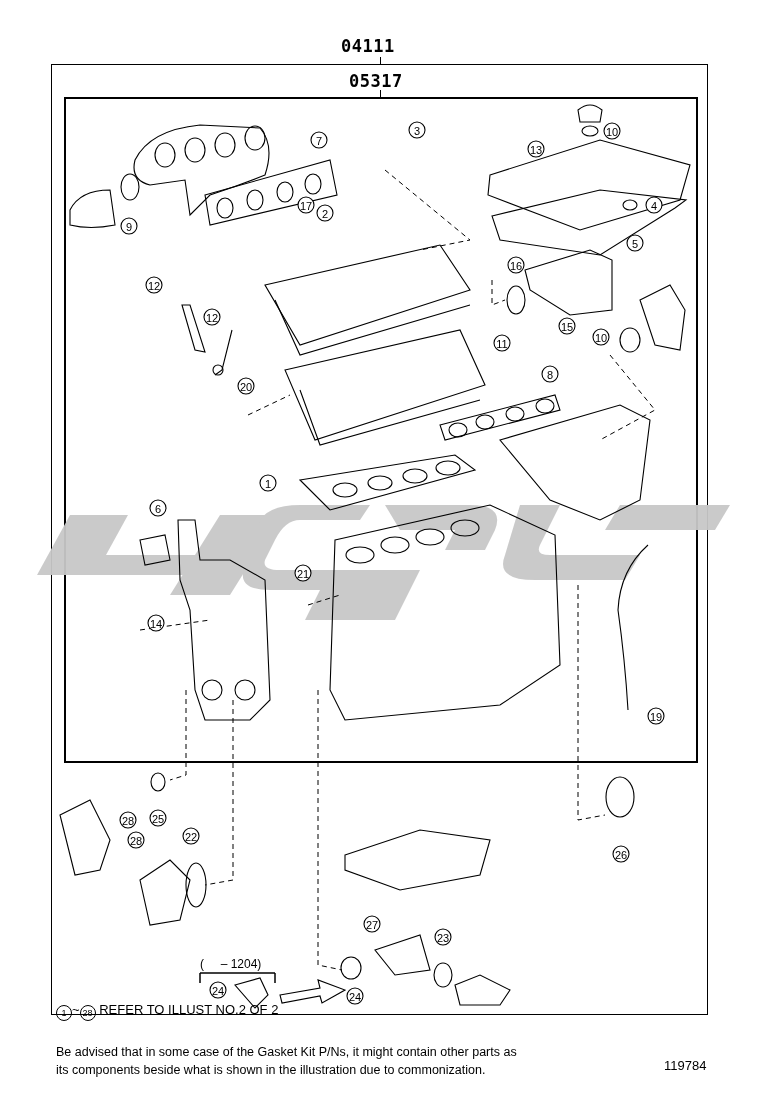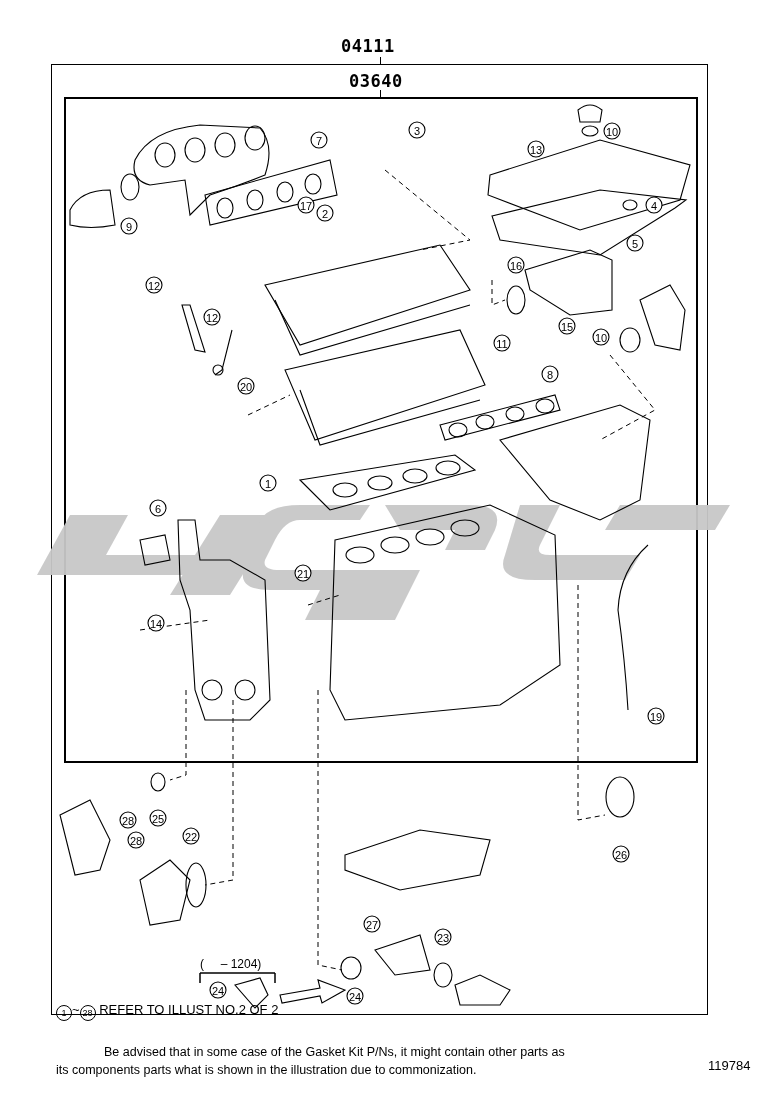--- a/index.html
+++ b/index.html
@@ -12,35 +12,35 @@
     #inner-box { position:absolute; left:64px; top:97px; width:634px; height:666px;
                  border:2px solid #000; box-sizing:border-box; }
     .tick { position:absolute; width:1px; background:#000; }
     svg#diagram { position:absolute; left:0; top:0; }
     .callout { fill:#fff; stroke:#000; stroke-width:1.1; }
     .ctext { font-family:"Liberation Sans", sans-serif; font-size:11px; text-anchor:middle; dominant-baseline:central; }
     .part { fill:none; stroke:#000; stroke-width:1.1; }
     .dash { fill:none; stroke:#000; stroke-width:1; stroke-dasharray:5 4; }
     .footer-line { position:absolute; left:56px; font-size:12.5px; white-space:nowrap; }
     #refer-note { top:1002px; font-size:13px; }
-    #advise-1 { top:1045px;margin-left:48px; }
+    #advise-1 { top:1045px; }
     #advise-2 { top:1063px; }
-    #illust-number { position:absolute; left:708px; top:1058px; font-size:13px; }
+    #illust-number { position:absolute; left:664px; top:1058px; font-size:13px; }
     .circ-inline { display:inline-block; width:14px; height:14px; border:1px solid #000; border-radius:50%;
                    font-size:9px; text-align:center; line-height:14px; vertical-align:-2px; }
   </style>
 </head>
 <body>
 
 <div class="code-label" style="left:341px; top:36px;">04111</div>
 <div class="tick" style="left:380px; top:57px; height:8px;"></div>
 
 <div id="outer-box"></div>
 
-<div class="code-label" style="left:349px; top:71px;">03640</div>
+<div class="code-label" style="left:349px; top:71px;">05317</div>
 <div class="tick" style="left:380px; top:90px; height:8px;"></div>
 
 <div id="inner-box"></div>
 
 <svg id="diagram" width="760" height="1112" viewBox="0 0 760 1112">
 
   <g fill="#c8c8c8" opacity="0.95">
     <polygon points="70,515 128,515 95,575 37,575"></polygon>
     <polygon points="100,555 200,555 185,575 85,575"></polygon>
     <polygon points="220,515 280,515 230,595 170,595"></polygon>
@@ -285,14 +285,14 @@
     </g>
 </svg>
 
 <div style="position:absolute; left:200px; top:957px; font-size:12px; white-space:pre;">(     – 1204)</div>
 
 <div class="footer-line" id="refer-note">
   <span class="circ-inline">1</span><span>~</span><span class="circ-inline">28</span>
   <span>REFER TO ILLUST NO.2 OF 2</span>
 </div>
 <div class="footer-line" id="advise-1">Be advised that in some case of the Gasket Kit P/Ns,  it might contain other parts as</div>
-<div class="footer-line" id="advise-2">its components parts what is shown in the illustration due to commonization.</div>
+<div class="footer-line" id="advise-2">its components beside what is shown in the illustration due to commonization.</div>
 <div id="illust-number">119784</div>
 
 </body></html>

